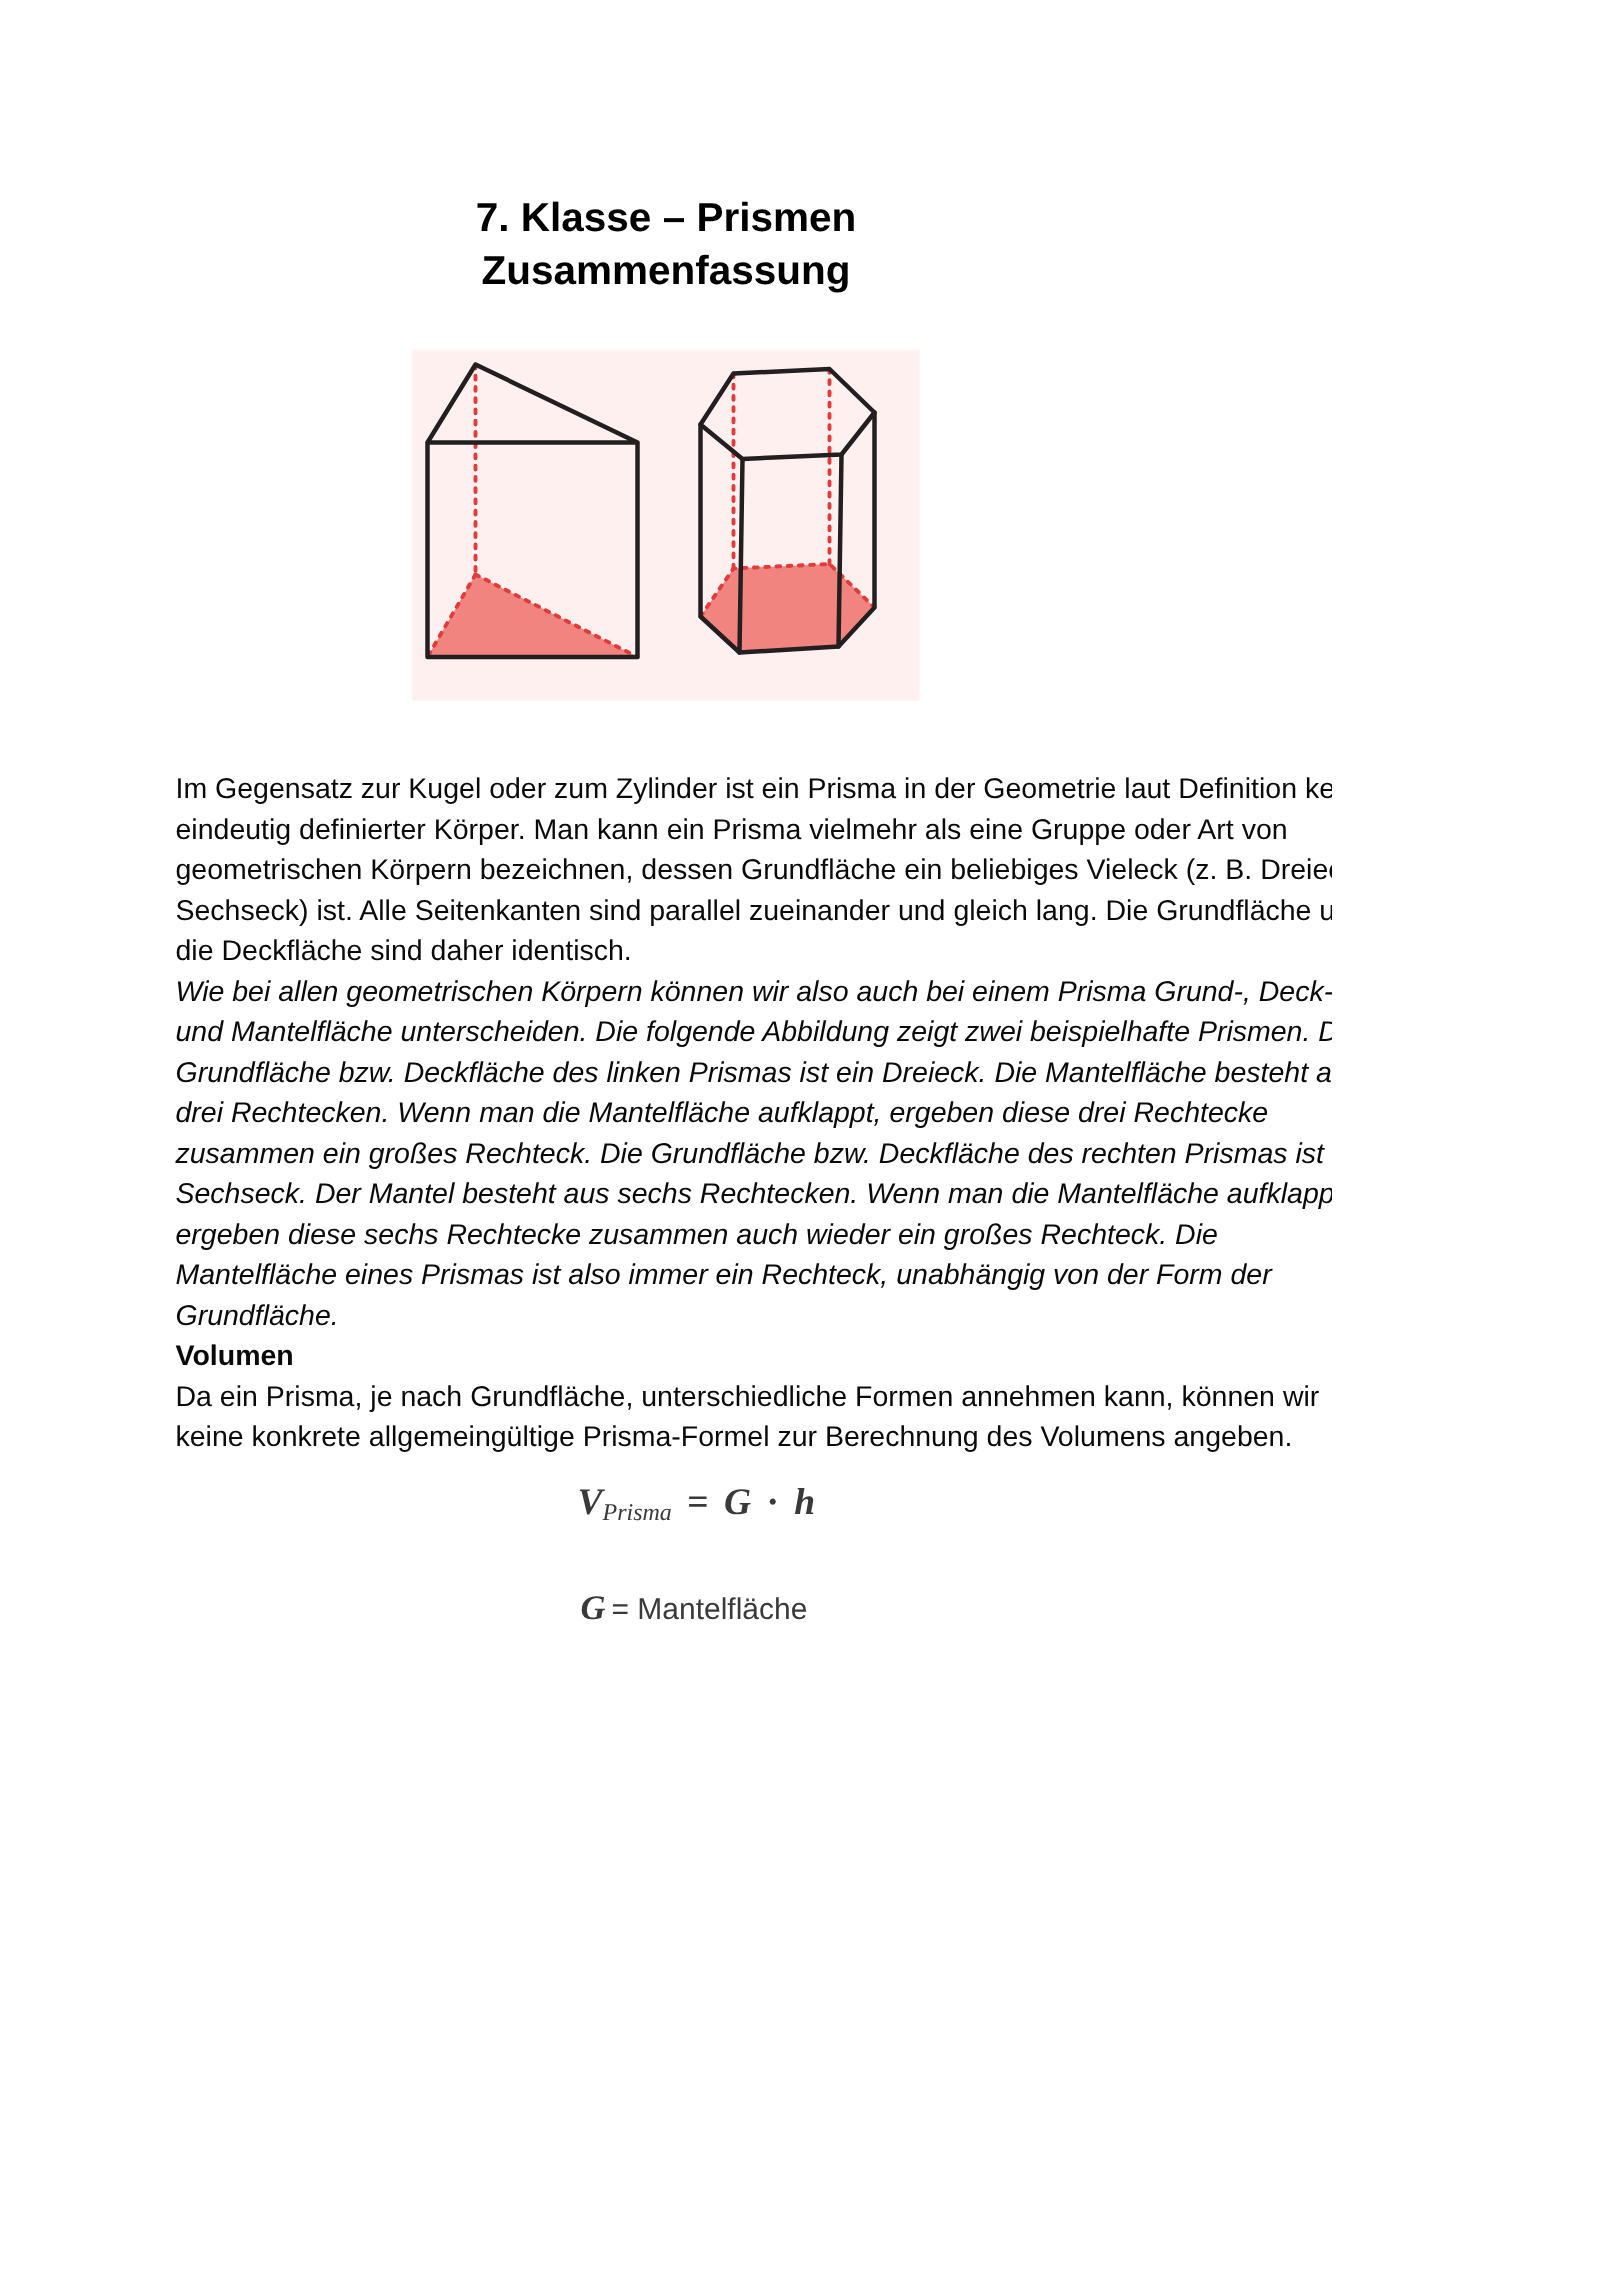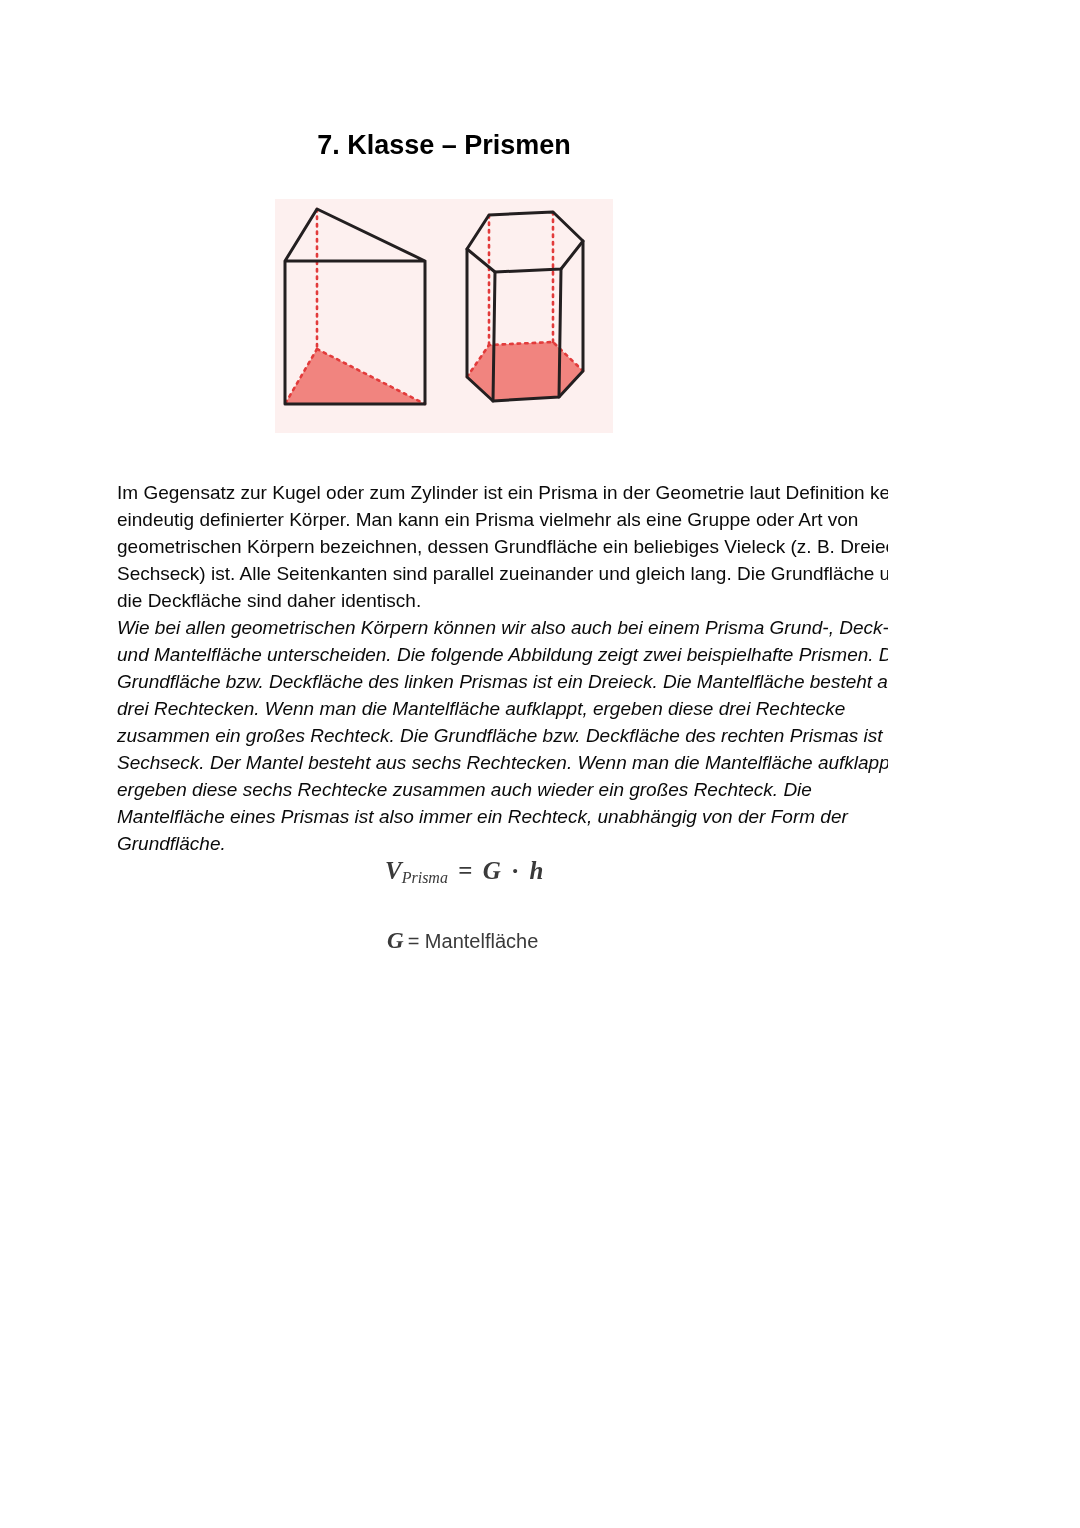--- a/index.html
+++ b/index.html
@@ -101,20 +101,21 @@
     stroke-linecap: round;
   }
 </style>
 </head>
 <body>
 
 <div class="page">
 
   <div class="doc-title">
     <div>7. Klasse – Prismen</div>
+    <div>Zusammenfassung</div>
   </div>
 
   <div class="figure-wrap">
     <div class="figure">
       <svg width="338" height="234" viewBox="0 0 338 234">
 
         <g>
           <polygon points="10,205 150,205 42,150" fill="#f1847f"></polygon>
           <path class="hidden-edge" d="M42,10 L42,150"></path>
           <path class="hidden-edge" d="M42,150 L10,205"></path>
@@ -135,20 +136,24 @@
       </svg>
     </div>
   </div>
 
   <div class="content">
 
     <p class="p1">Im Gegensatz zur Kugel oder zum Zylinder ist ein Prisma in der Geometrie laut Definition kein eindeutig definierter Körper. Man kann ein Prisma vielmehr als eine Gruppe oder Art von geometrischen Körpern bezeichnen, dessen Grundfläche ein beliebiges Vieleck (z. B. Dreieck, Sechseck) ist. Alle Seitenkanten sind parallel zueinander und gleich lang. Die Grundfläche und die Deckfläche sind daher identisch.</p>
 
     <p class="p2">Wie bei allen geometrischen Körpern können wir also auch bei einem Prisma Grund-, Deck- und Mantelfläche unterscheiden. Die folgende Abbildung zeigt zwei beispielhafte Prismen. Die Grundfläche bzw. Deckfläche des linken Prismas ist ein Dreieck. Die Mantelfläche besteht aus drei Rechtecken. Wenn man die Mantelfläche aufklappt, ergeben diese drei Rechtecke zusammen ein großes Rechteck. Die Grundfläche bzw. Deckfläche des rechten Prismas ist ein Sechseck. Der Mantel besteht aus sechs Rechtecken. Wenn man die Mantelfläche aufklappt, ergeben diese sechs Rechtecke zusammen auch wieder ein großes Rechteck. Die Mantelfläche eines Prismas ist also immer ein Rechteck, unabhängig von der Form der Grundfläche.</p>
 
+    <div class="vol-section">
+      <div class="heading-bold">Volumen</div>
+      <p>Da ein Prisma, je nach Grundfläche, unterschiedliche Formen annehmen kann, können wir keine konkrete allgemeingültige Prisma-Formel zur Berechnung des Volumens angeben.</p>
+    </div>
 
 
     <div class="formula-v">
       <span class="math-var">V</span><span class="math-sub">Prisma</span>
       <span class="math-op">=</span>
       <span class="math-var">G</span>
       <span class="math-op">·</span>
       <span class="math-var">h</span>
     </div>
 

